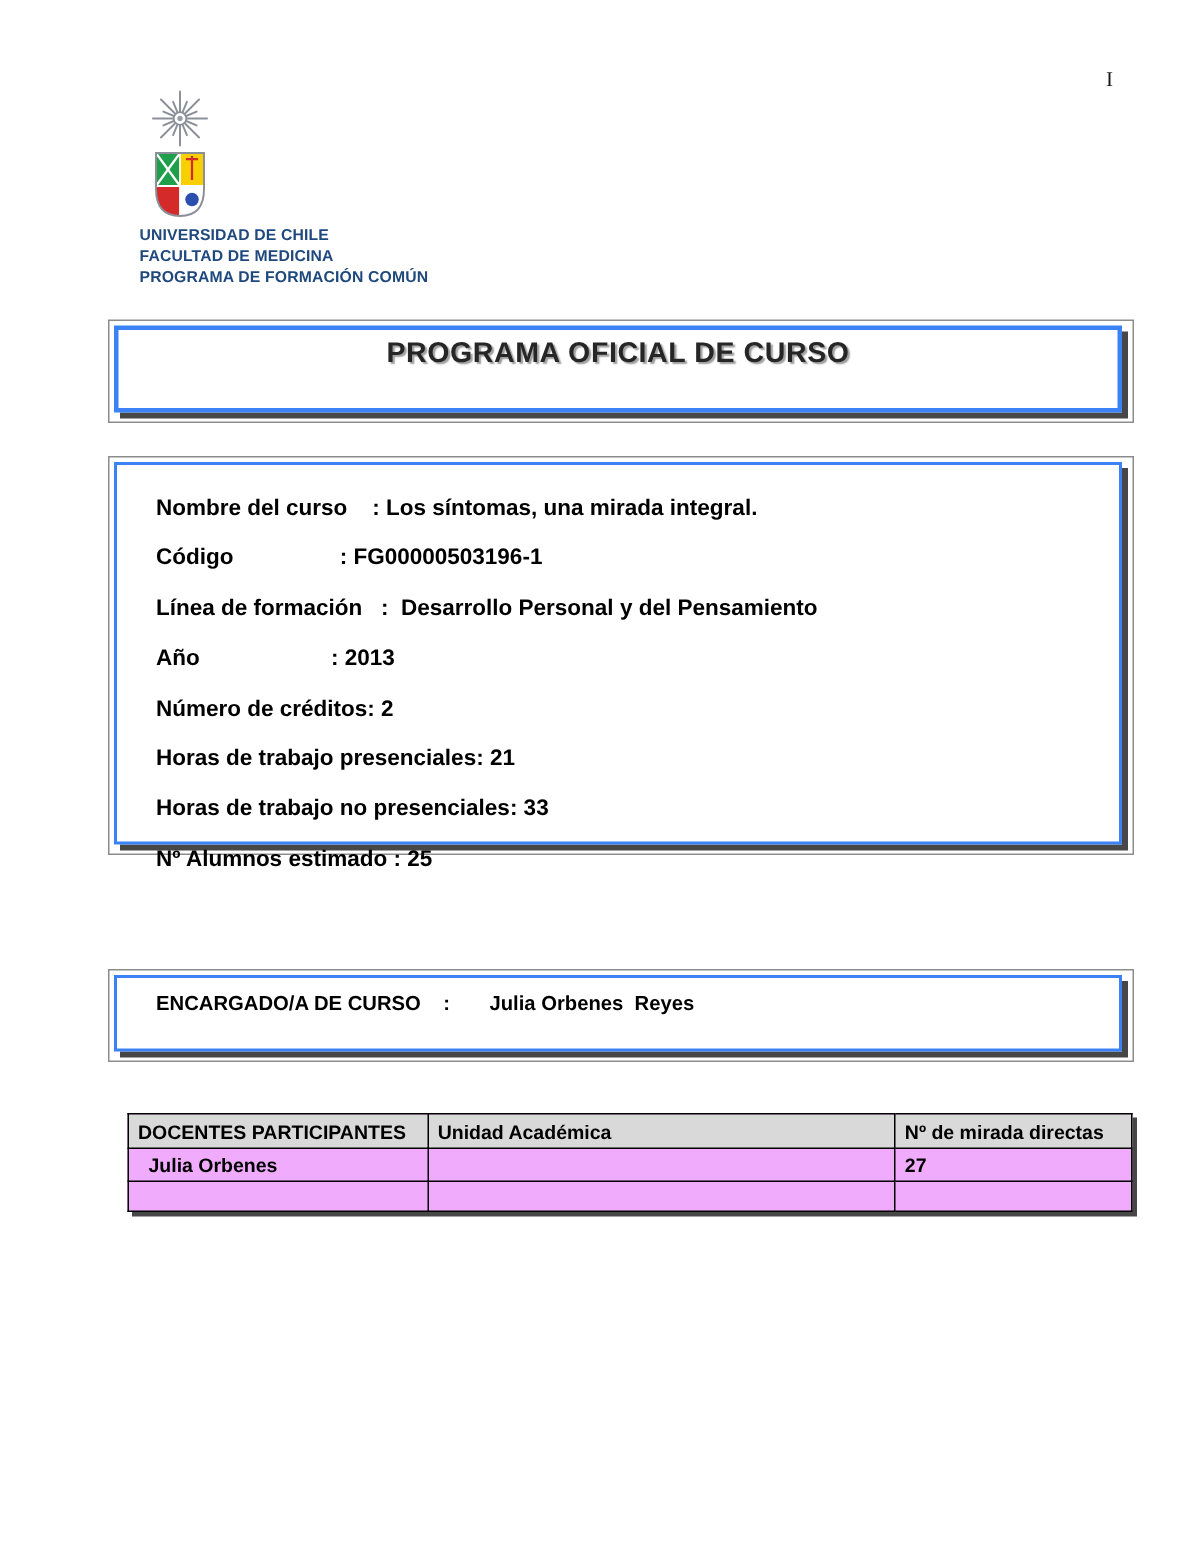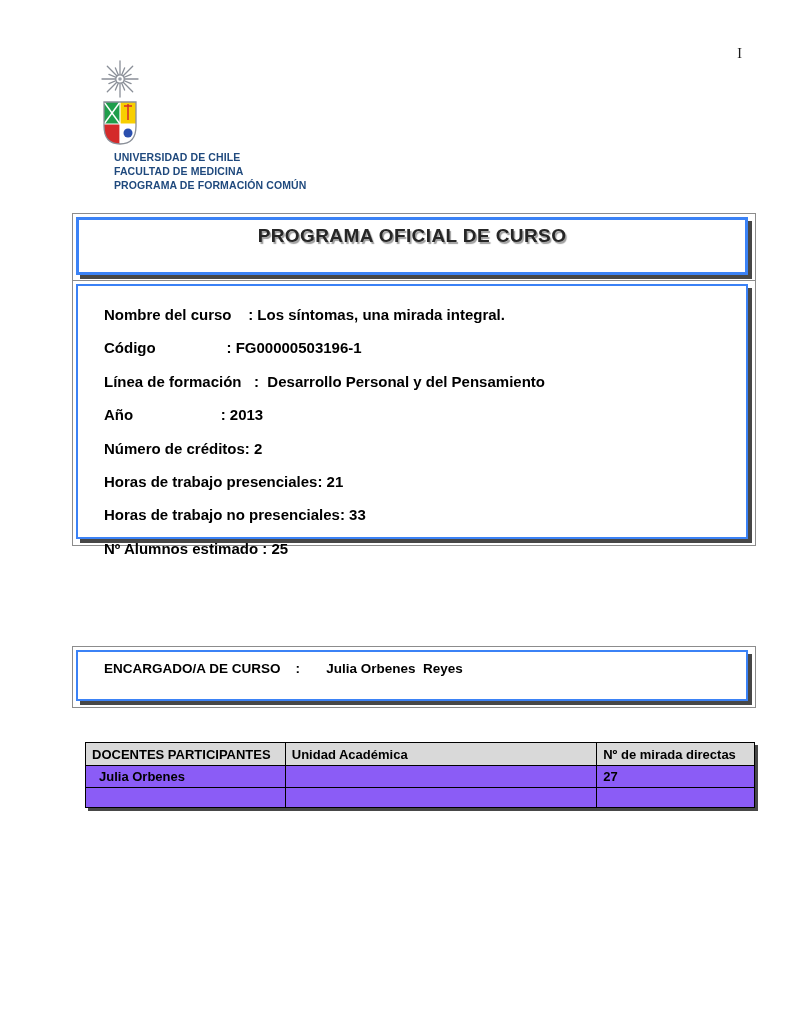--- a/index.html
+++ b/index.html
@@ -15,21 +15,20 @@
     position: absolute; top: 46px; right: 58px;
     font-family: "Liberation Serif", serif;
     font-size: 14px; color: #1a1a1a;
   }
   .logo { position: absolute; left: 94px; top: 60px; width: 52px; height: 86px; }
   .org-header {
     position: absolute; left: 93px; top: 150px;
     color: var(--org-blue, #1F497D);
     font-weight: bold; font-size: 10.5px; line-height: 14px;
     letter-spacing: 0.1px;
-    margin-left: 21px;
   }
   
   .box-outer {
     position: absolute; left: 72px; width: 684px;
     border: 1px solid #8c8c8c;
     padding: 3px 7px 6px 3px;
     background: #fff;
   }
   .box-inner {
     border: 2px solid #3b82f6;
@@ -38,36 +37,36 @@
     height: 100%;
   }
   .title-outer { top: 213px; height: 69px; }
   .title-inner { border-width: 3px; text-align: center; padding-top: 3px; }
   .title-line {
     font-size: 19px; font-weight: bold; letter-spacing: 0.4px;
     color: var(--title-color, #262626);
     text-shadow: 1.5px 1.5px 1px #9e9e9e;
     line-height: 26px;
   }
-  .course-outer { top: 280px; height: 266px; }
+  .course-outer { top: 304px; height: 266px; }
   .course-inner { padding: 12px 18px 0 26px; }
   .info-line {
     font-size: 15px; font-weight: bold;
     white-space: pre-wrap;
     line-height: 33.4px;
   }
   .encargado-outer { top: 646px; height: 62px; }
   .encargado-inner { padding: 7px 0 0 26px; }
   .encargado-line { font-size: 13.5px; font-weight: bold; white-space: pre-wrap; line-height: 20px; }
 
   table.docentes {
     position: absolute; left: 85px; top: 742px;
     width: 670px; border-collapse: collapse;
     box-shadow: 3px 3px 0 var(--shadow-dark, #474747);
-    background: #8b5cf6;
+    background: #f0abfc;
   }
   .docentes th, .docentes td {
     border: 1.6px solid #000;
     font-size: 13px; font-weight: bold;
     padding: 2px 6px;
     vertical-align: middle;
     text-align: left;
   }
   .docentes thead th { background: var(--header-bg, #D9D9D9); height: 23px; }
   .docentes thead th.center { }

